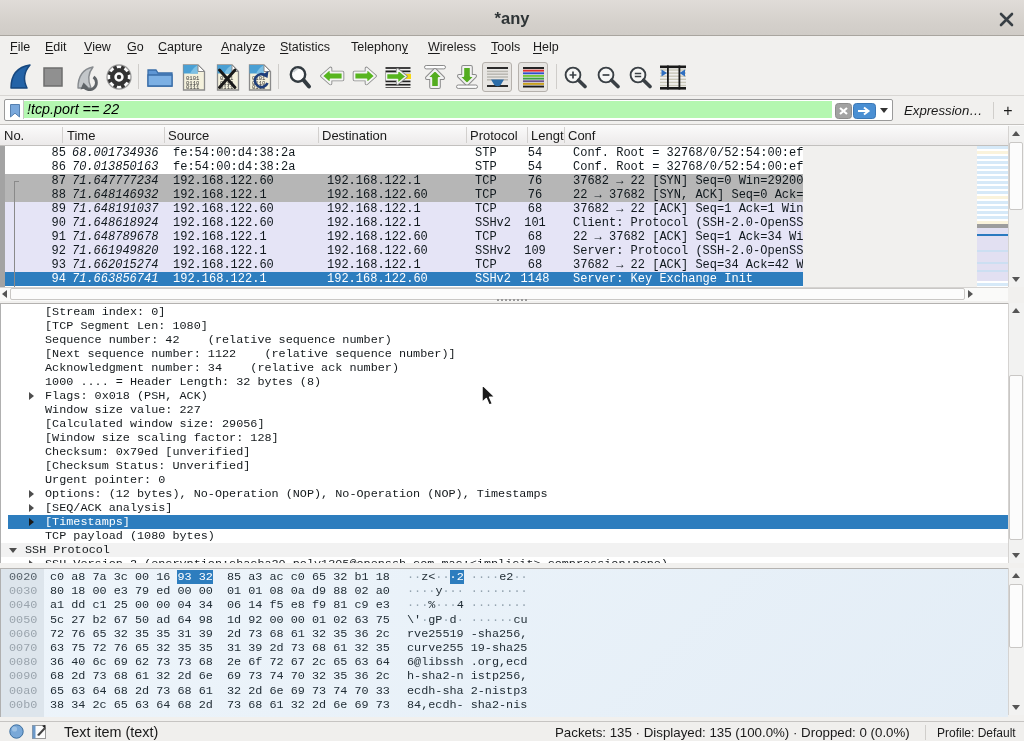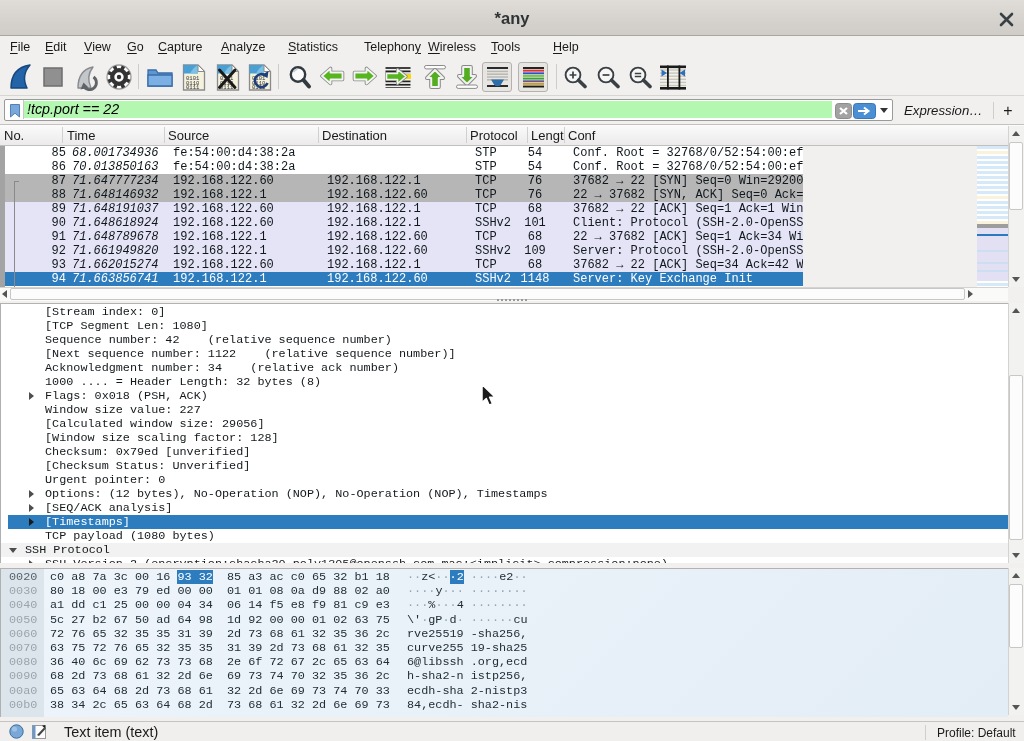--- a/index.html
+++ b/index.html
@@ -88,25 +88,25 @@
     <path d="M2 2 L13 13 M13 2 L2 13" stroke="#383f45" stroke-width="2.6" stroke-linecap="round"></path>
   </svg>
 
   <div class="abs" id="menubar">
     <span class="mi" style="left:10px"><u>F</u>ile</span>
     <span class="mi" style="left:45px"><u>E</u>dit</span>
     <span class="mi" style="left:84px"><u>V</u>iew</span>
     <span class="mi" style="left:127px"><u>G</u>o</span>
     <span class="mi" style="left:158px"><u>C</u>apture</span>
     <span class="mi" style="left:221px"><u>A</u>nalyze</span>
-    <span class="mi" style="left:288px"><u>S</u>tatistics</span>
-    <span class="mi" style="left:364px">Telephon<u>y</u></span>
+    <span class="mi" style="left:280px"><u>S</u>tatistics</span>
+    <span class="mi" style="left:351px">Telephon<u>y</u></span>
     <span class="mi" style="left:428px"><u>W</u>ireless</span>
     <span class="mi" style="left:491px"><u>T</u>ools</span>
-    <span class="mi" style="left:553px"><u>H</u>elp</span>
+    <span class="mi" style="left:533px"><u>H</u>elp</span>
   </div>
 
   <div class="abs" id="toolbar">
 
     <div class="tsep" style="left:138px"></div>
     <div class="tsep" style="left:278px"></div>
     <div class="tsep" style="left:556px"></div>
     <div class="tbtn" style="left:482px"></div>
     <div class="tbtn" style="left:518px"></div>
     <div id="icons">
@@ -349,19 +349,20 @@
       <circle cx="7.5" cy="7.5" r="6.7" fill="#79a8d8" stroke="#3c6e9e"></circle>
       <circle cx="5.5" cy="5" r="2.6" fill="#a6c8e8" opacity="0.8"></circle>
     </svg>
     <svg class="abs" style="left:32px;top:2px" width="15" height="15">
       <rect x="0.5" y="1.5" width="13" height="13" fill="#fcfcfc" stroke="#999"></rect>
       <rect x="0.5" y="1.5" width="3" height="13" fill="#6b98c8"></rect>
       <path d="M5 11 L12 3.5 L13.5 5 L7 12 Z" fill="#444"></path>
       <path d="M12 3.5 L10 1.8 L13 1 L13.5 5 Z" fill="#222"></path>
     </svg>
     <div class="stext" style="left:64px;font-size:14.4px;top:2px">Text item (text)</div>
+    <div class="stext" id="pkstats" style="left:555px">Packets: 135 · Displayed: 135 (100.0%) · Dropped: 0 (0.0%)</div>
     <div class="abs" style="left:925px;top:3px;width:1px;height:15px;background:#d0cecb"></div>
     <div class="stext" style="left:937px;font-size:12px;top:4px">Profile: Default</div>
   </div>
 
   <svg class="abs" style="left:480px;top:383px" width="18" height="25">
     <path d="M2 1.5 L2 19.5 L6.3 15.6 L9.2 22.2 L12.5 20.7 L9.6 14.3 L15.2 14.2 Z" fill="#1b1b1b" stroke="#fff" stroke-width="1.5" stroke-linejoin="round"></path>
   </svg>
 
 </body></html>

